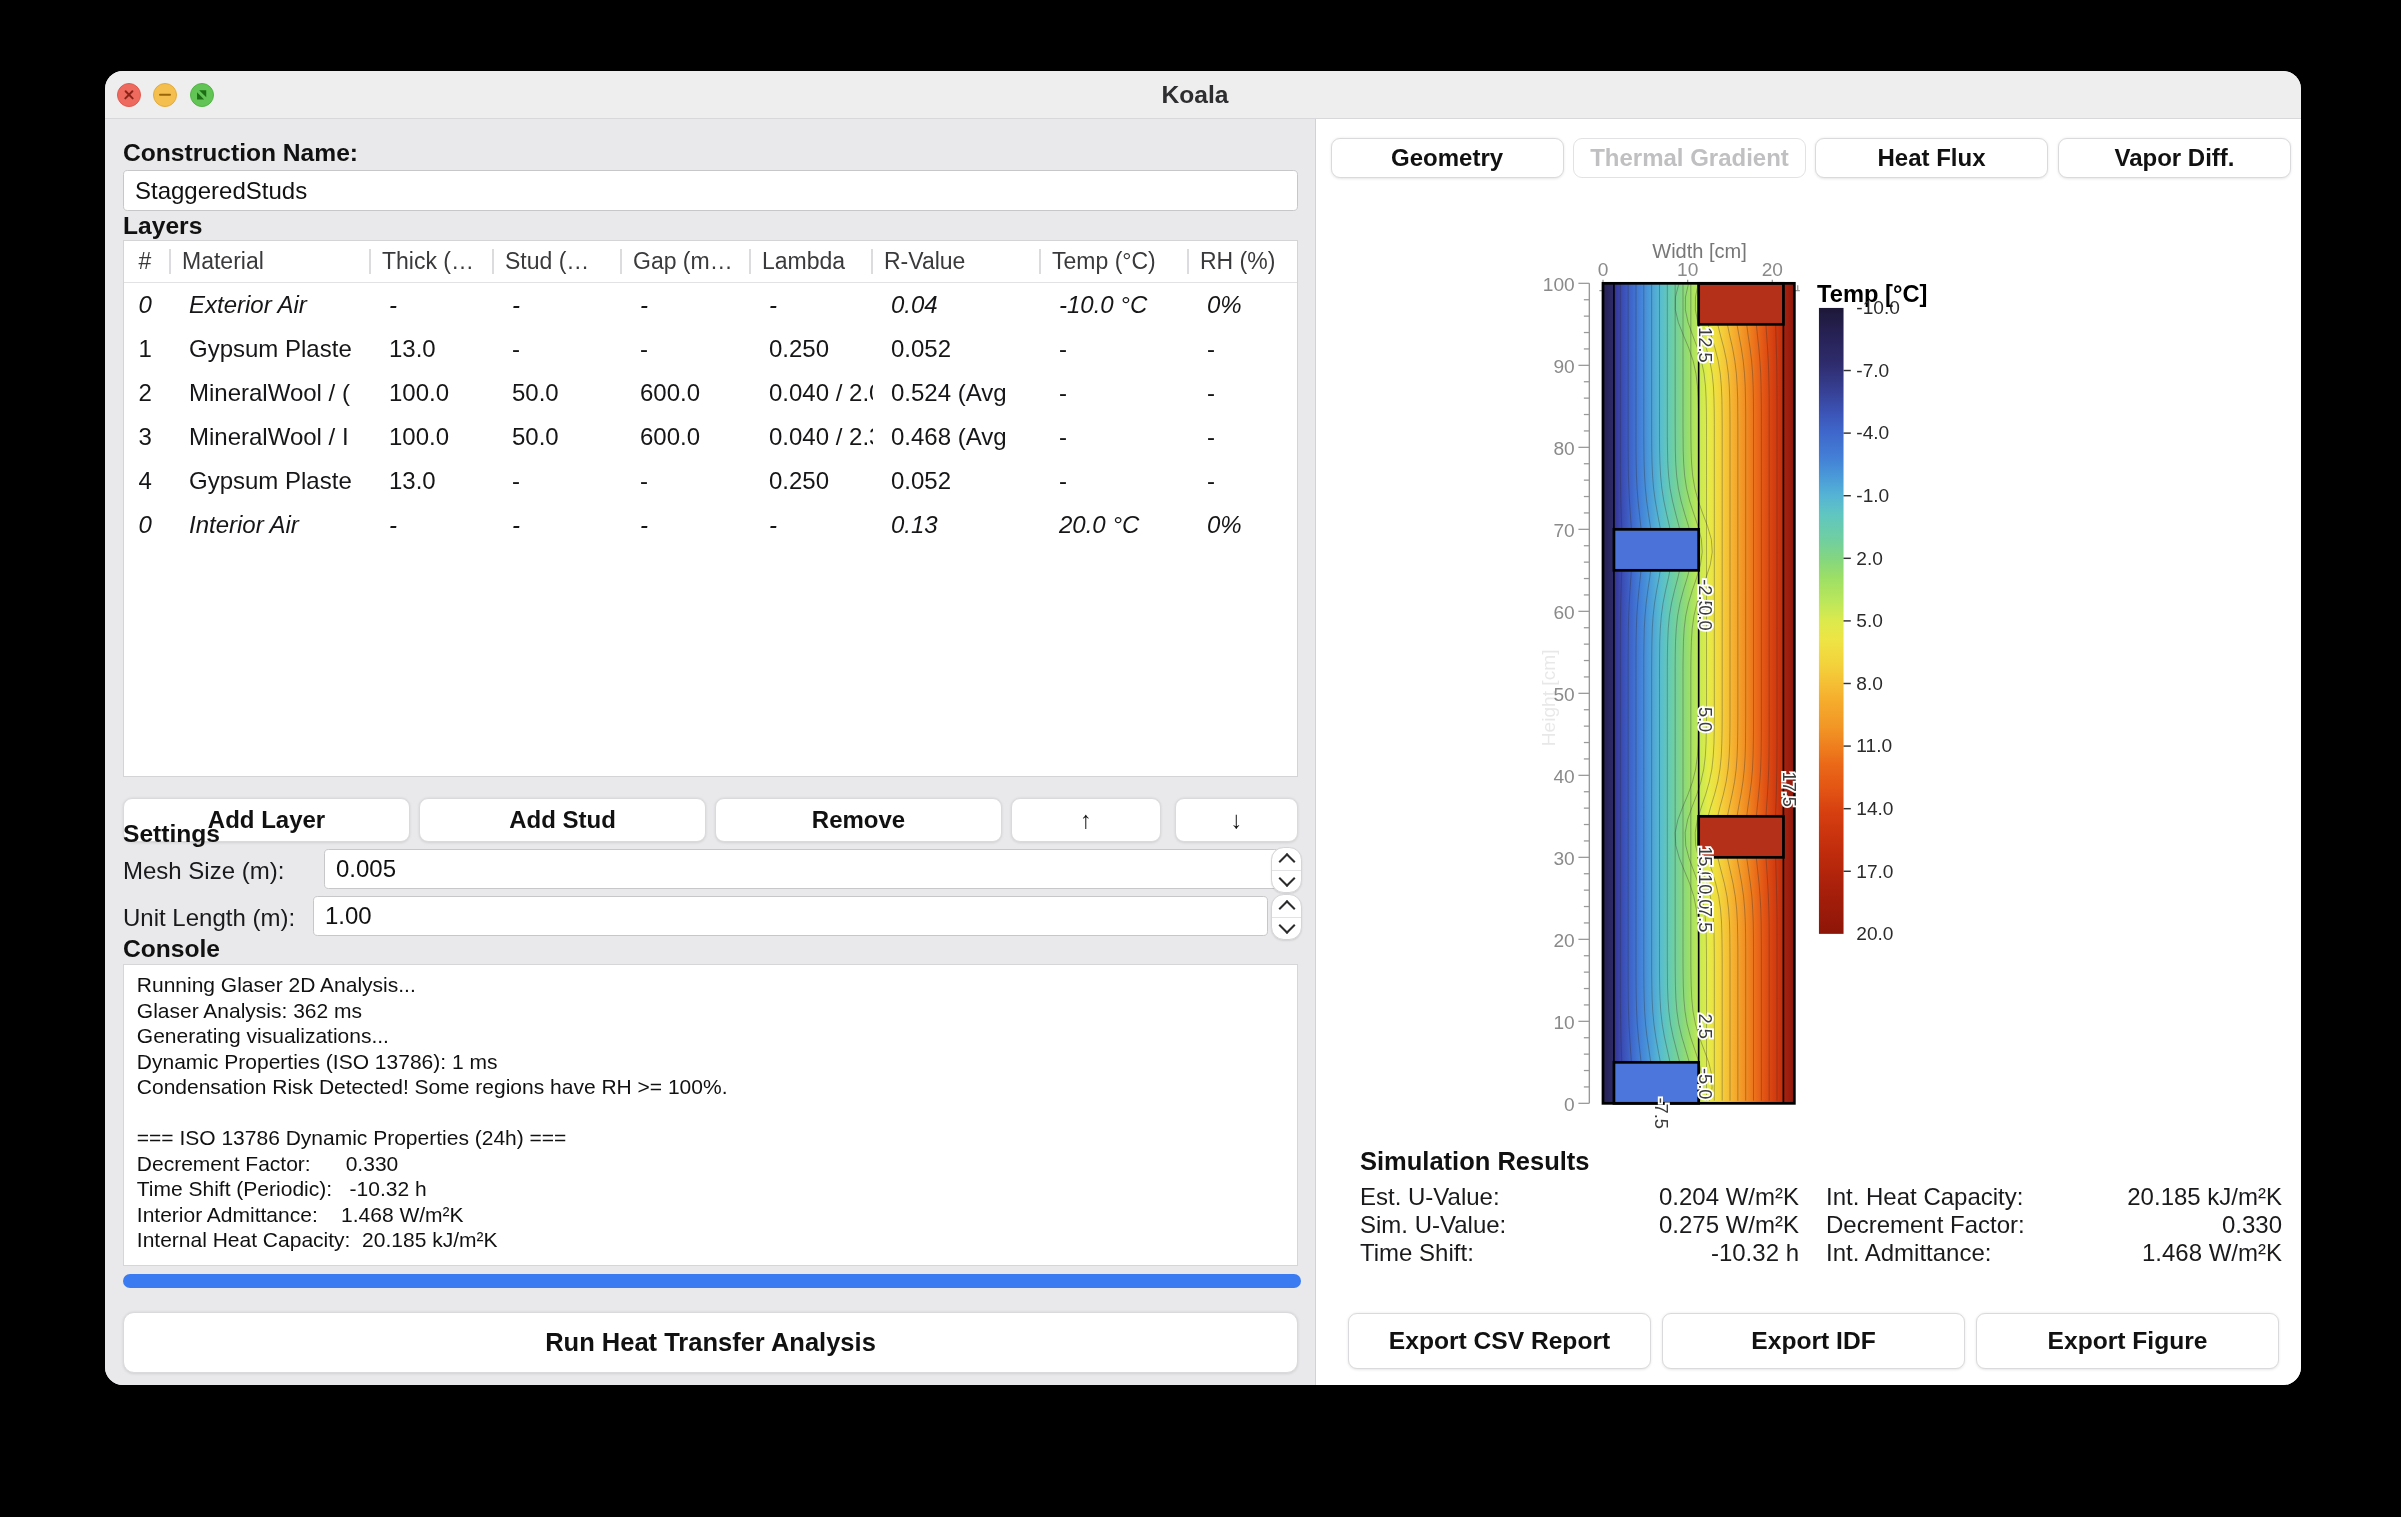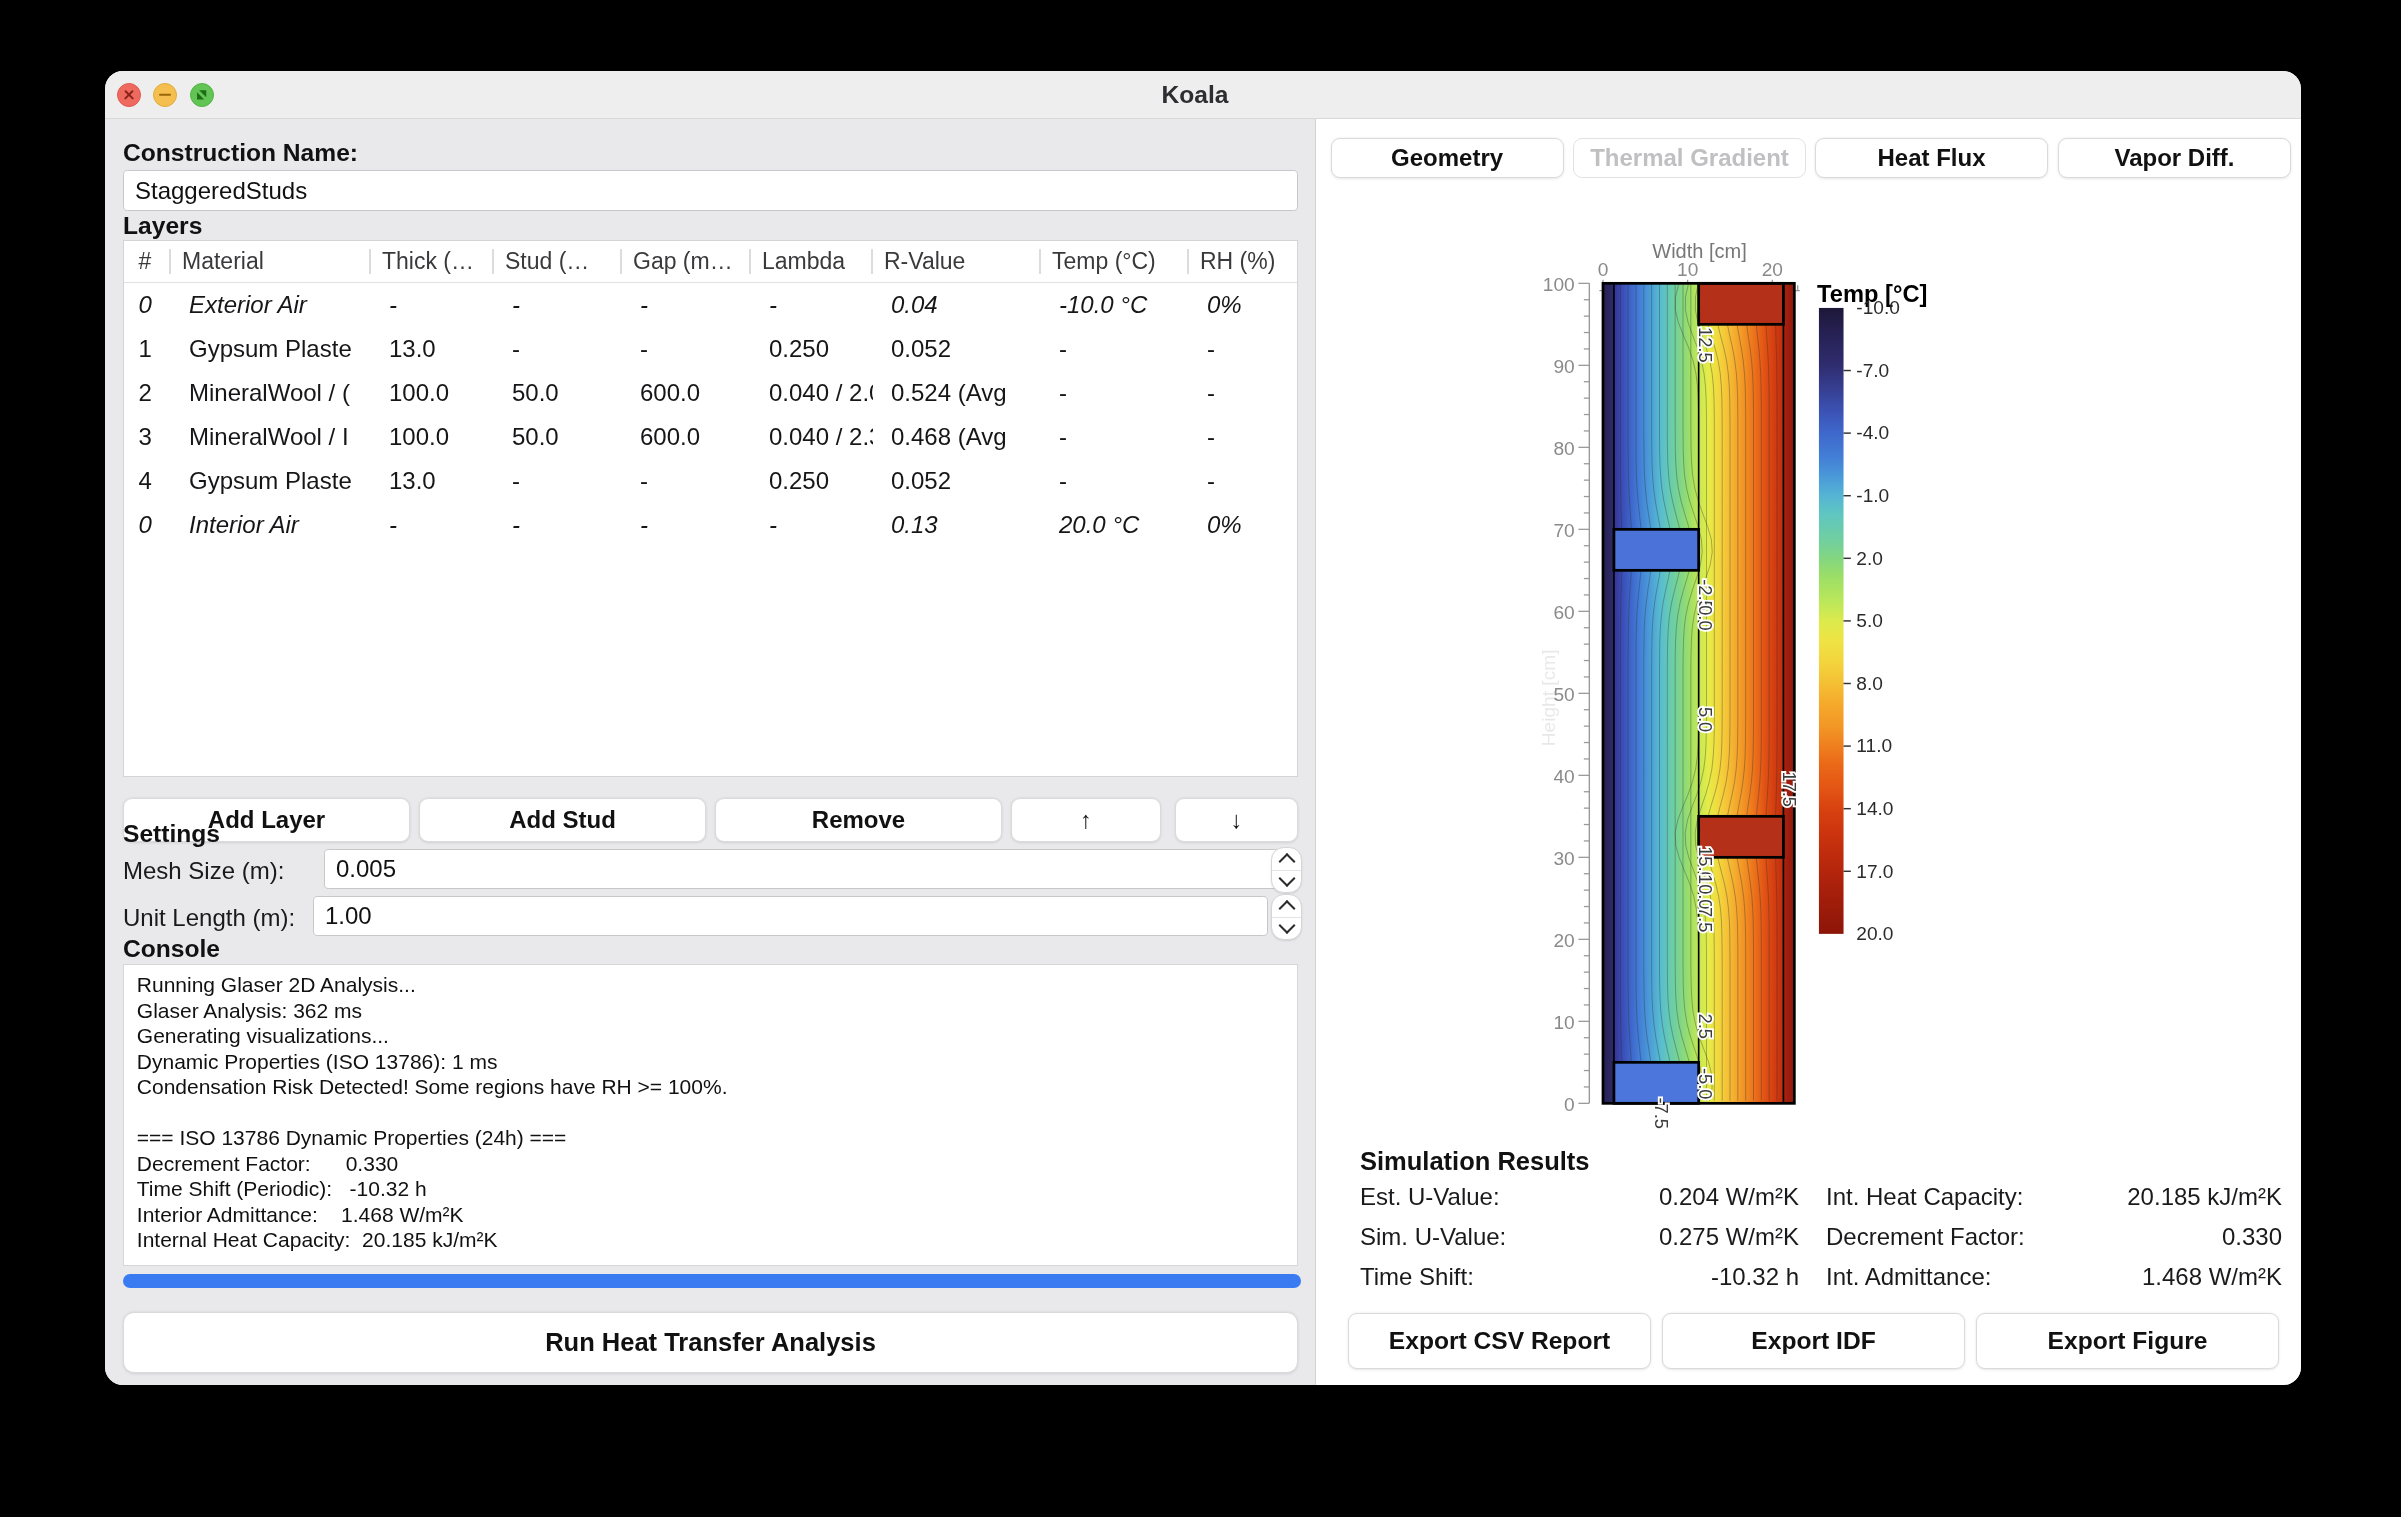--- a/index.html
+++ b/index.html
@@ -57,21 +57,21 @@
                border:0.9px solid #d6d6d8;box-sizing:border-box;overflow:hidden;padding:7.3px 12.8px;}
   .console-line{font-size:21px;line-height:25.5px;color:#111;white-space:pre;}
   .progress{position:absolute;left:18px;top:1155px;width:1178px;height:13.7px;border-radius:7.3px;background:#3a7bf2;}
   .run-btn{position:absolute;left:18px;top:1193px;width:1175px;height:61px;border-radius:11px;
            font-size:25.5px;font-weight:700;}
   
   .tab{position:absolute;top:19px;height:40px;width:233px;border-radius:9px;font-size:24px;}
   .tab.disabled{color:#c0c0c2;box-shadow:none;border-color:#e2e2e4;}
   .results-title{position:absolute;left:44px;top:1028px;font-size:25.5px;font-weight:700;color:#111;}
   .results-grid{position:absolute;left:44px;top:1064px;width:922px;display:grid;
-                grid-template-columns:282px 157px 27px 301px 1fr;row-gap:12px;}
+                grid-template-columns:282px 157px 27px 301px 1fr;}
   .res-label{font-size:24px;color:#1a1a1c;white-space:nowrap;}
   .res-value{font-size:24px;color:#1a1a1c;text-align:right;white-space:nowrap;}
   .export-btn{position:absolute;top:1194px;height:56px;font-size:24.6px;font-weight:700;}
   .plot-svg{position:absolute;left:0;top:55px;}
 </style>
 </head>
 <body>
 
 <div class="window">
 

